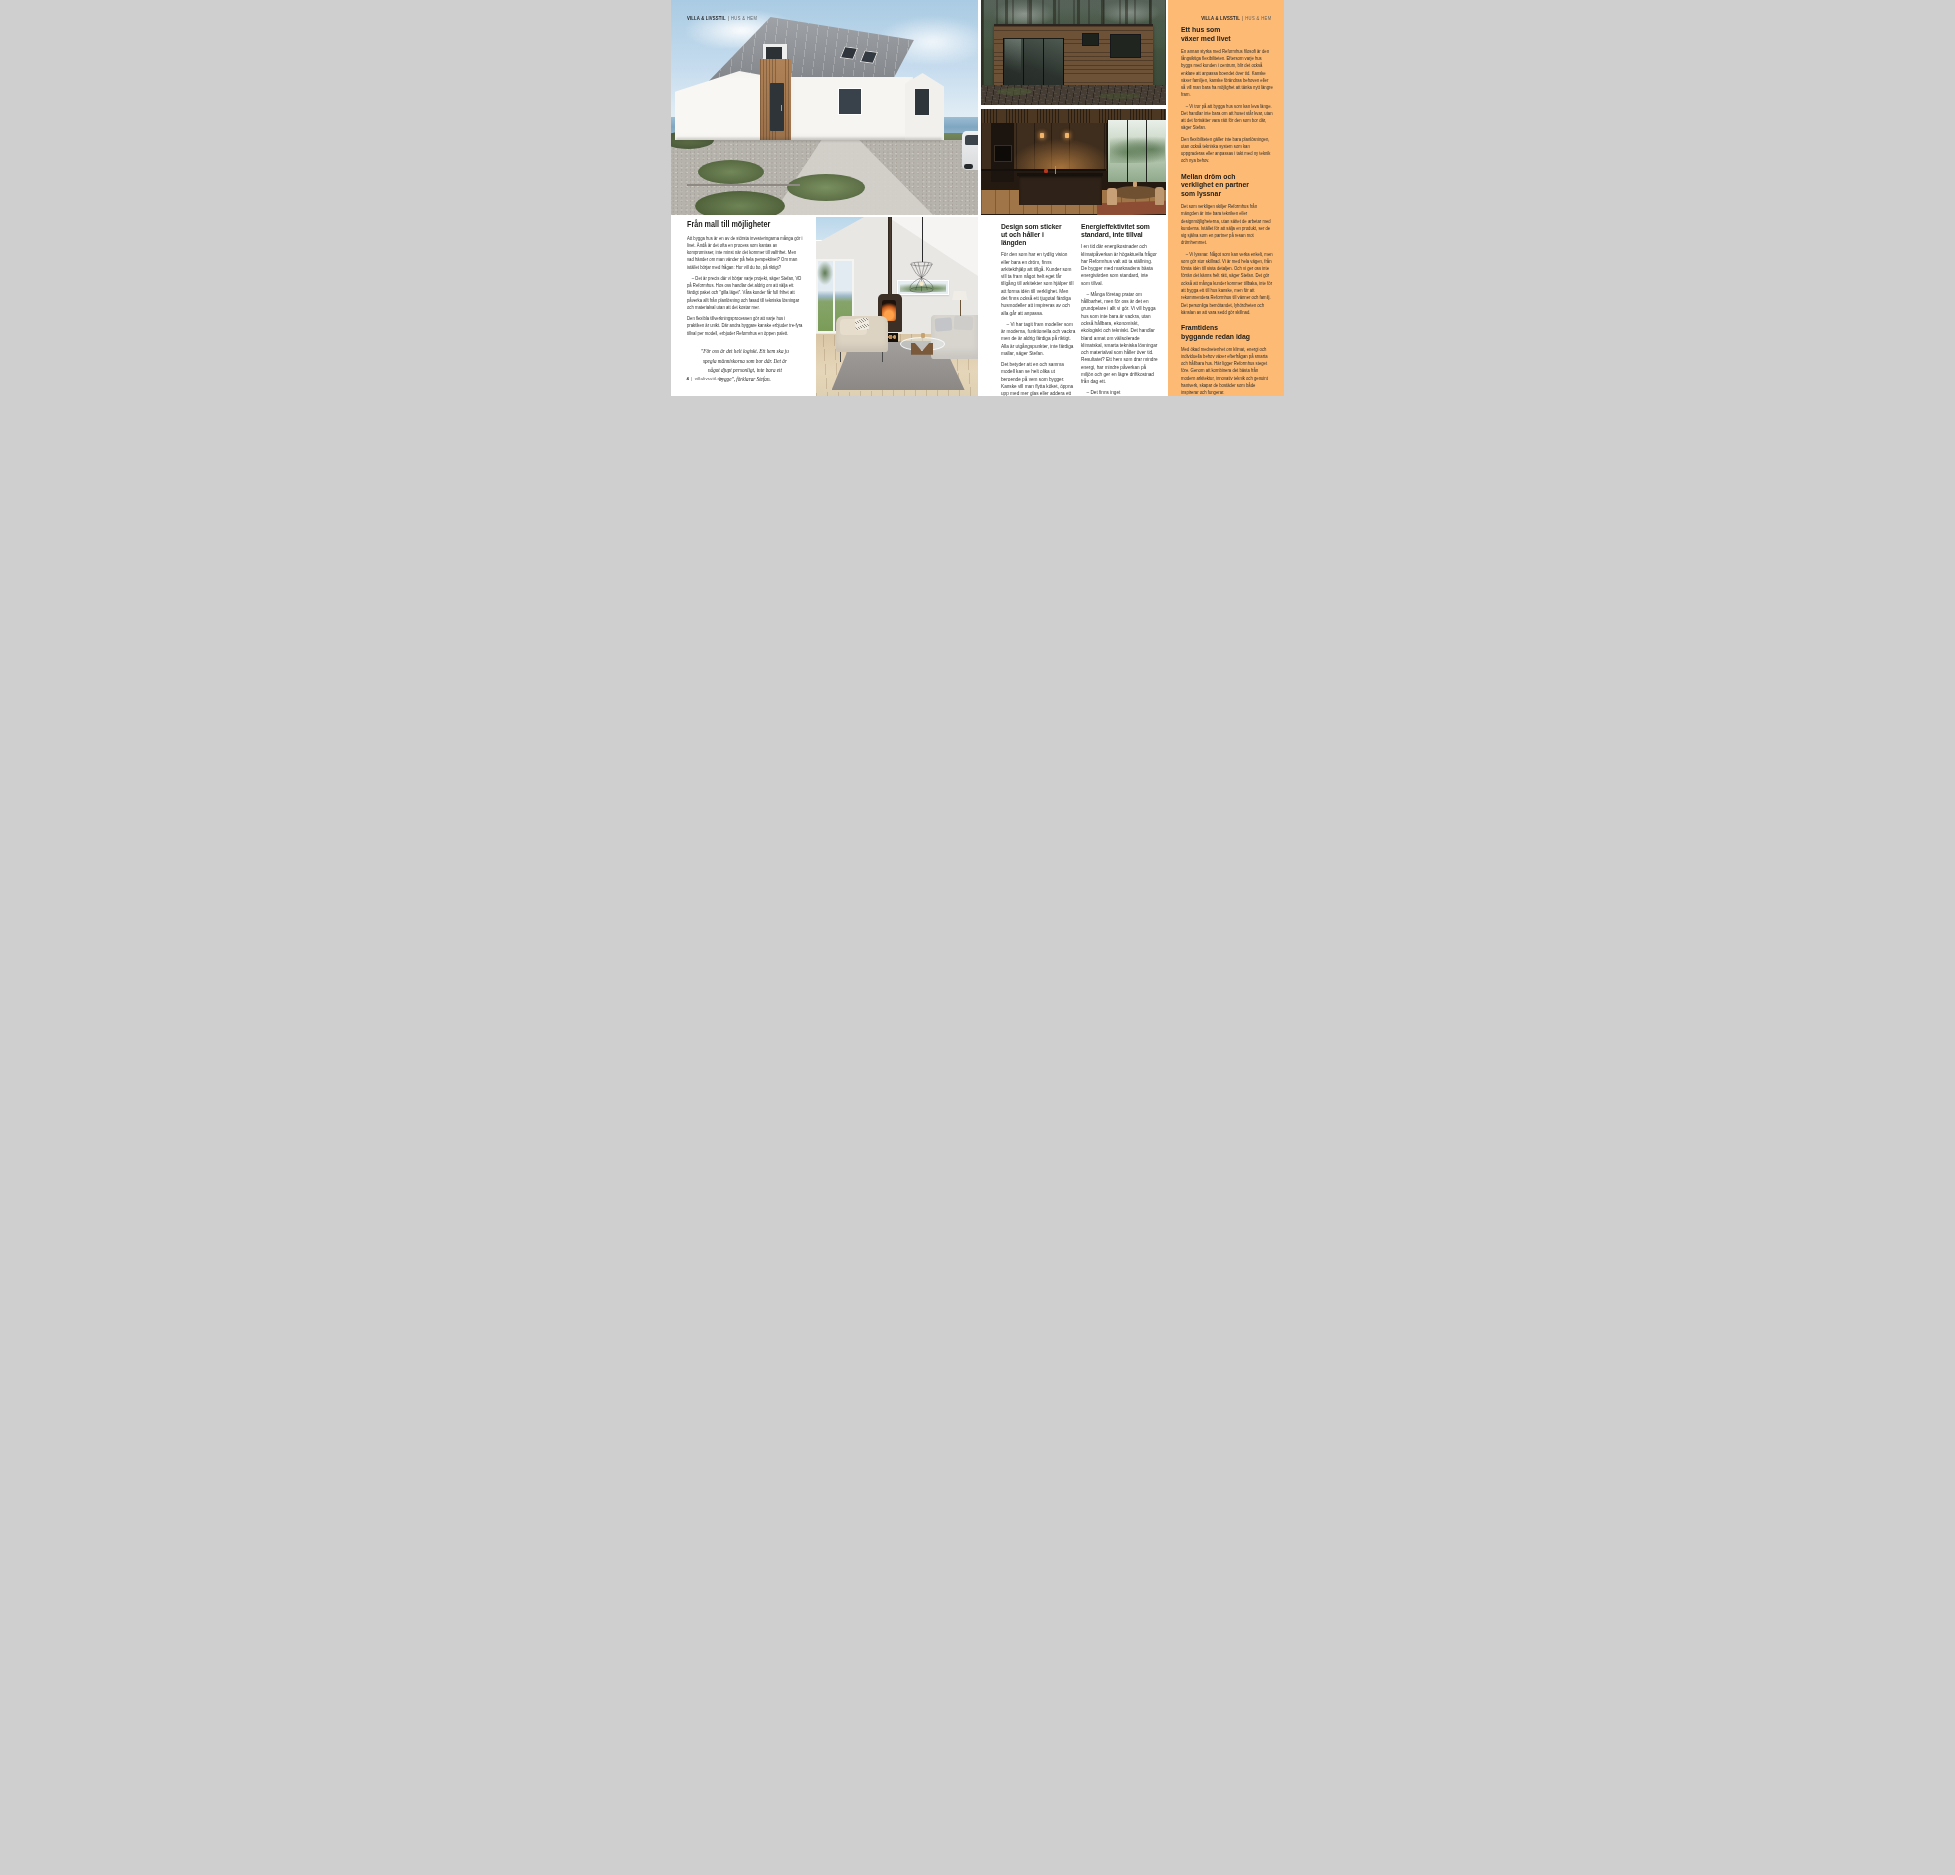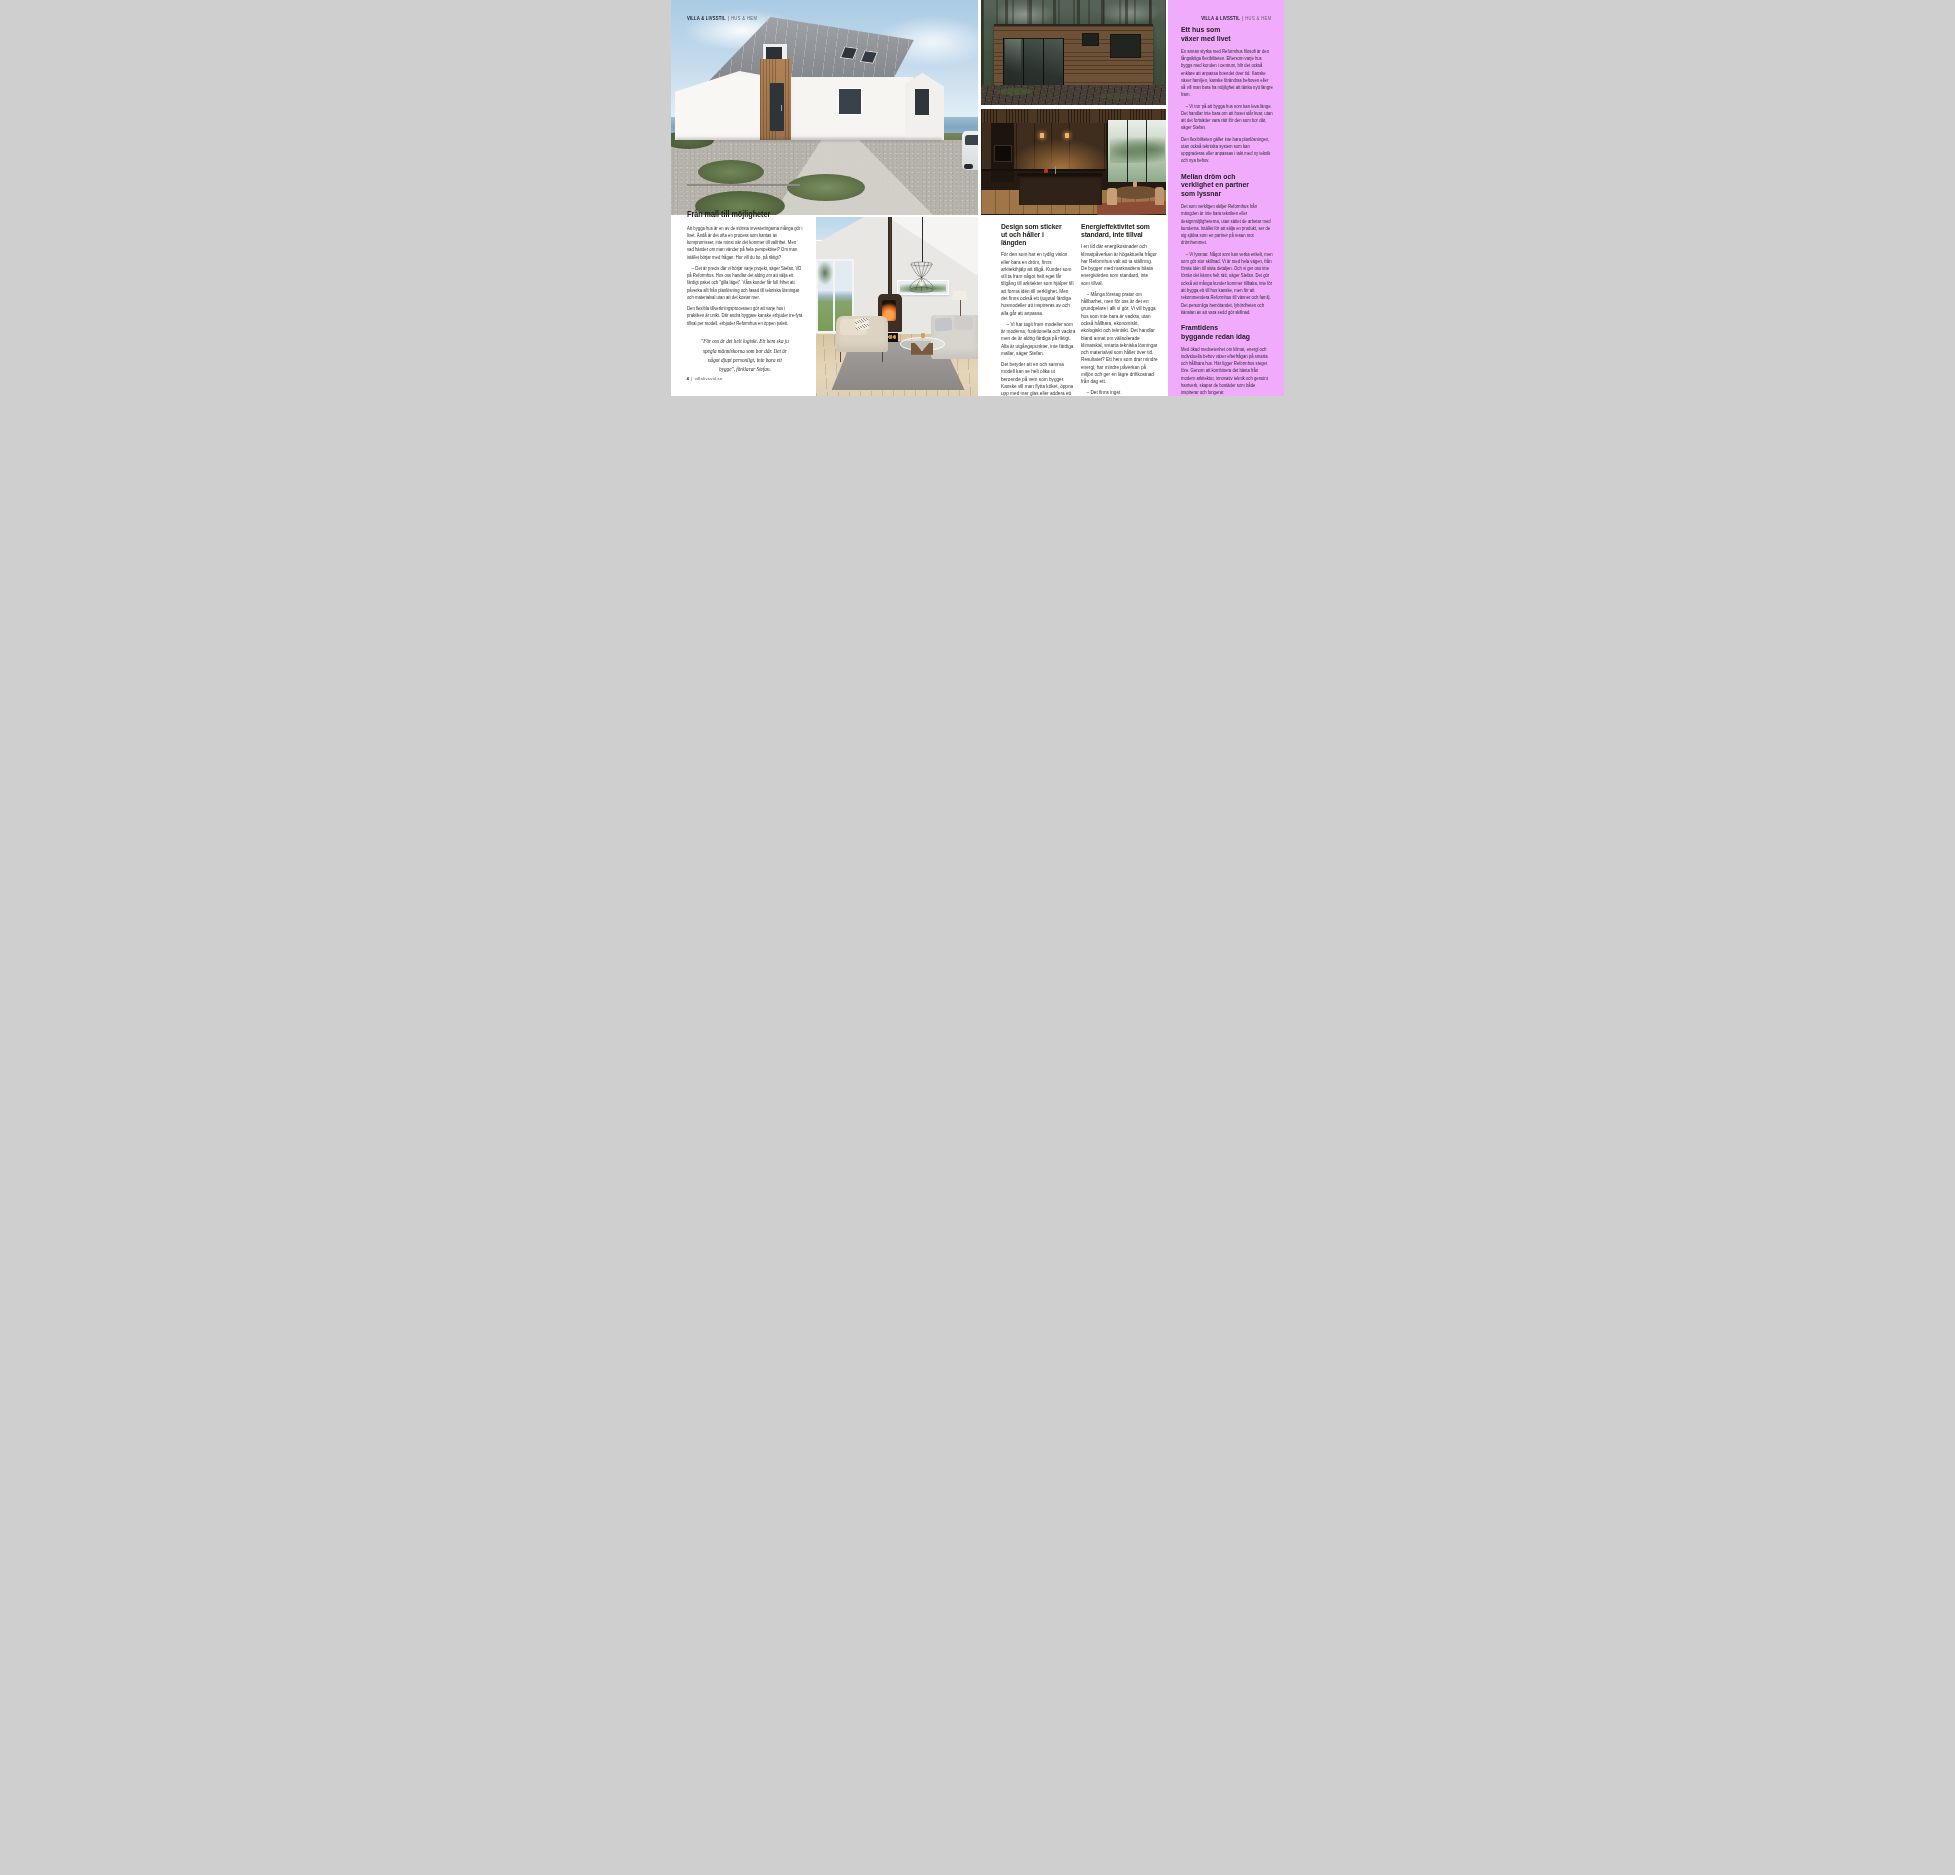--- a/index.html
+++ b/index.html
@@ -31,21 +31,21 @@
   .dlg { text-indent:5.5px; }
 
   .quote { font-family:"Liberation Serif","DejaVu Serif",serif; font-style:italic; color:#1f1f1f; text-align:center; }
   .quote-left  { font-size:5.9px; line-height:1.6; width:100px; margin:10.2px auto 0; }
 
   .footer { font-size:4.3px; color:#2c2c2c; white-space:nowrap; }
   .footer .num { font-weight:700; }
   .footer .div { margin:0 2.3px; color:#555; }
   .footer .site { letter-spacing:0.2px; color:#4a4a4a; }
 
-  .rightpage { position:absolute; left:497px; top:0; width:117px; height:460px; background:#f0abfc; }
+  .rightpage { position:absolute; left:497px; top:0; width:117px; height:460px; background:#fdba74; }
 </style>
 </head>
 <body>
 
 <div class="page">
 
   <div class="photo" style="left:0;top:0;width:307px;height:215px;background:linear-gradient(180deg,#a9cbe3 0%,#c6dcee 32%,#dfecf4 52%,#e9f1f5 60%,#dce9f0 66%);">
     <div class="p" style="left:11.7px;top:8.6px;width:117px;height:39px;background:radial-gradient(ellipse at 50% 55%,rgba(255,255,255,.95),rgba(255,255,255,0) 70%);filter:blur(1.6px);"></div>
     <div class="p" style="left:203px;top:15.6px;width:117px;height:47px;background:radial-gradient(ellipse at 50% 55%,rgba(255,255,255,.8),rgba(255,255,255,0) 70%);filter:blur(2px);"></div>
     <div class="p" style="left:0;top:117px;width:307px;height:18px;background:linear-gradient(180deg,#9cbdd3 0%,#7fa6c1 55%,#93b6cb 100%);"></div>
@@ -200,21 +200,21 @@
       <span class="site">villalivsstil.se</span><span class="div">|</span><span class="num">5</span>
     </div>
   </div>
 
   <div class="p" style="left:15.6px;top:14px;width:109px;height:7.8px;">
     <div class="brandwrap">
       <span class="brand">VILLA &amp; LIVSSTIL</span><span class="brand-divider">|</span><span class="brand-section">HUS &amp; HEM</span>
     </div>
   </div>
 
-  <div class="p col" style="left:15.6px;top:210px;width:116px;">
+  <div class="p col" style="left:15.6px;top:220px;width:116px;">
     <div class="cx88 body-cond">
       <h1 class="hd hd-left">Från mall till möjligheter</h1>
       <p>Att bygga hus är en av de största investeringarna många gör i livet. Ändå är det ofta en process som kantas av kompromisser, inte minst när det kommer till valfrihet. Men vad händer om man vänder på hela perspektivet? Om man istället börjar med frågan: Hur vill du bo,  på riktigt?</p>
       <p class="dlg">– Det är precis där vi börjar varje projekt, säger Stefan, VD på Reformhus. Hos oss handlar det aldrig om att välja ett färdigt paket och "gilla läget". Våra kunder får full frihet att påverka allt från planlösning och fasad till tekniska lösningar och materialval utan att det kostar mer.</p>
       <p>Den flexibla tillverkningsprocessen gör att varje hus i praktiken är unikt. Där andra byggare kanske erbjuder tre-fyra tillval per modell, erbjuder Reformhus en öppen palett.</p>
       <div class="quote quote-left">"För oss är det helt logiskt. Ett hem ska ju spegla människorna som bor där. Det är något djupt personligt, inte bara ett bygge", förklarar Stefan.</div>
     </div>
   </div>
 
   <div class="p col" style="left:330px;top:223px;width:75px;">

